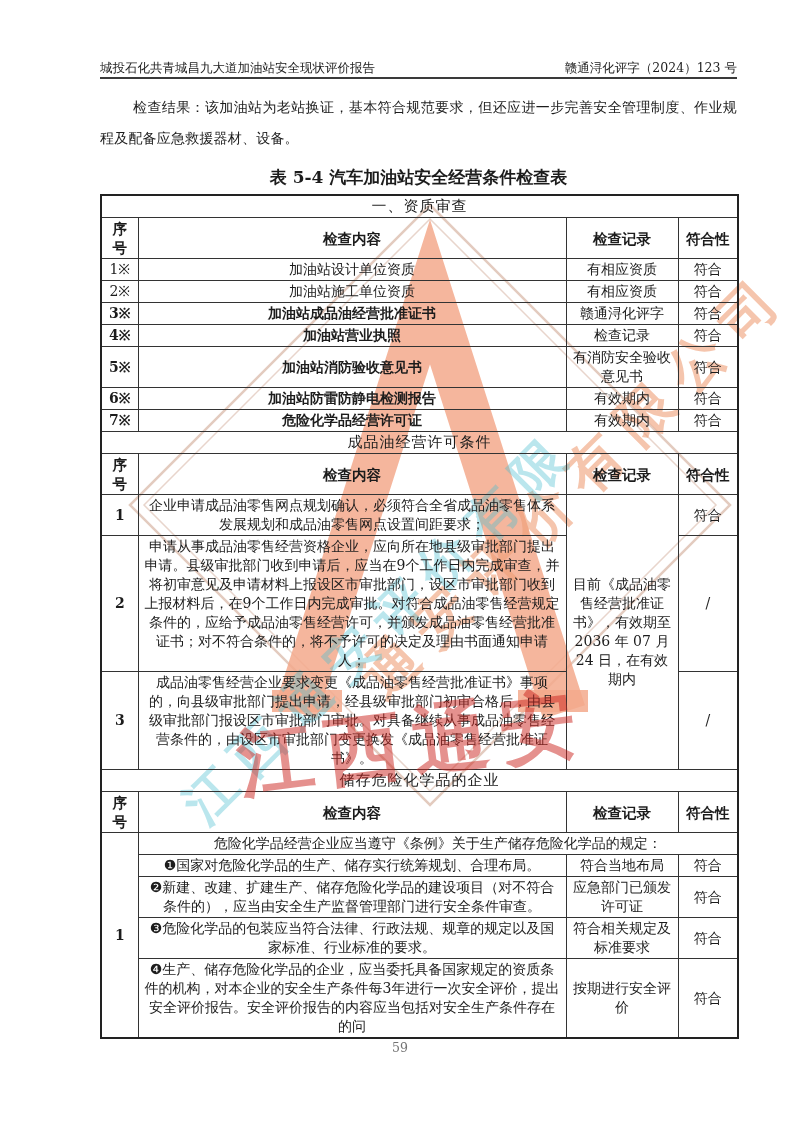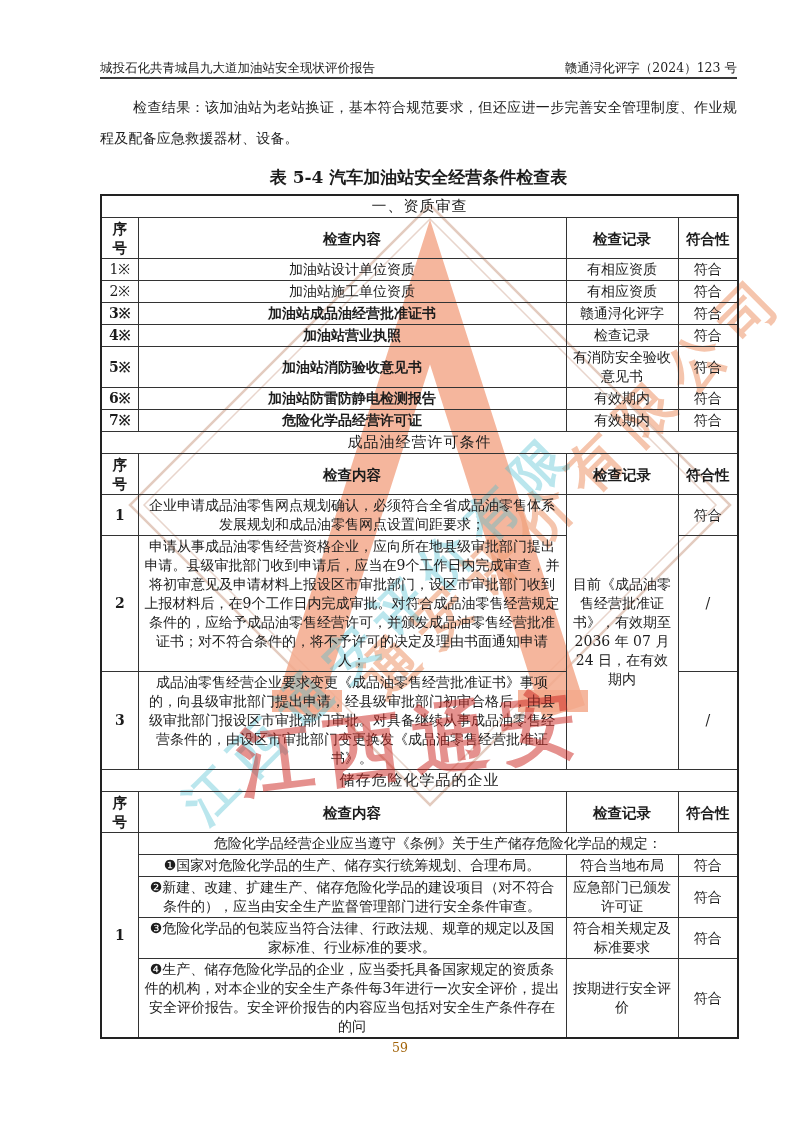--- a/index.html
+++ b/index.html
@@ -31,21 +31,21 @@
                       font-size:14px; border:2px solid #222; background:transparent; }
   table.check-table td { border:1px solid #333; padding:1px 5px; line-height:19px;
                          text-align:center; vertical-align:middle; word-break:break-all; }
   td.sec  { font-weight:normal; font-size:15px; line-height:22px; letter-spacing:1px; }
   td.colh { font-weight:bold; font-size:14.5px; line-height:20px; }
   td.txt  { text-align:justify; }
   td.ctr  { text-align:center; }
   td.b    { font-weight:bold; }
   
   .page-number { position:absolute; left:0; right:0; top:1040px; z-index:1;
-                 text-align:center; font-size:12.5px; color:#a16207; }
+                 text-align:center; font-size:12.5px; color:#737373; }
 </style>
 </head>
 <body>
 
 <div class="page">
 
   <svg class="wm-under" width="800" height="1131" viewBox="0 0 800 1131" aria-hidden="true">
     <polygon points="430,205 730,505 430,805 130,505" fill="none" stroke="#d9b9aa" stroke-width="2.5" opacity="0.75"></polygon>
     <polygon points="430,219 716,505 430,791 144,505" fill="none" stroke="#d9b9aa" stroke-width="1.5" opacity="0.6"></polygon>
     <path d="M296,712 L430,292 L564,712" fill="none" stroke="#f3a98c" stroke-width="44" stroke-linejoin="miter" opacity="0.85"></path>

